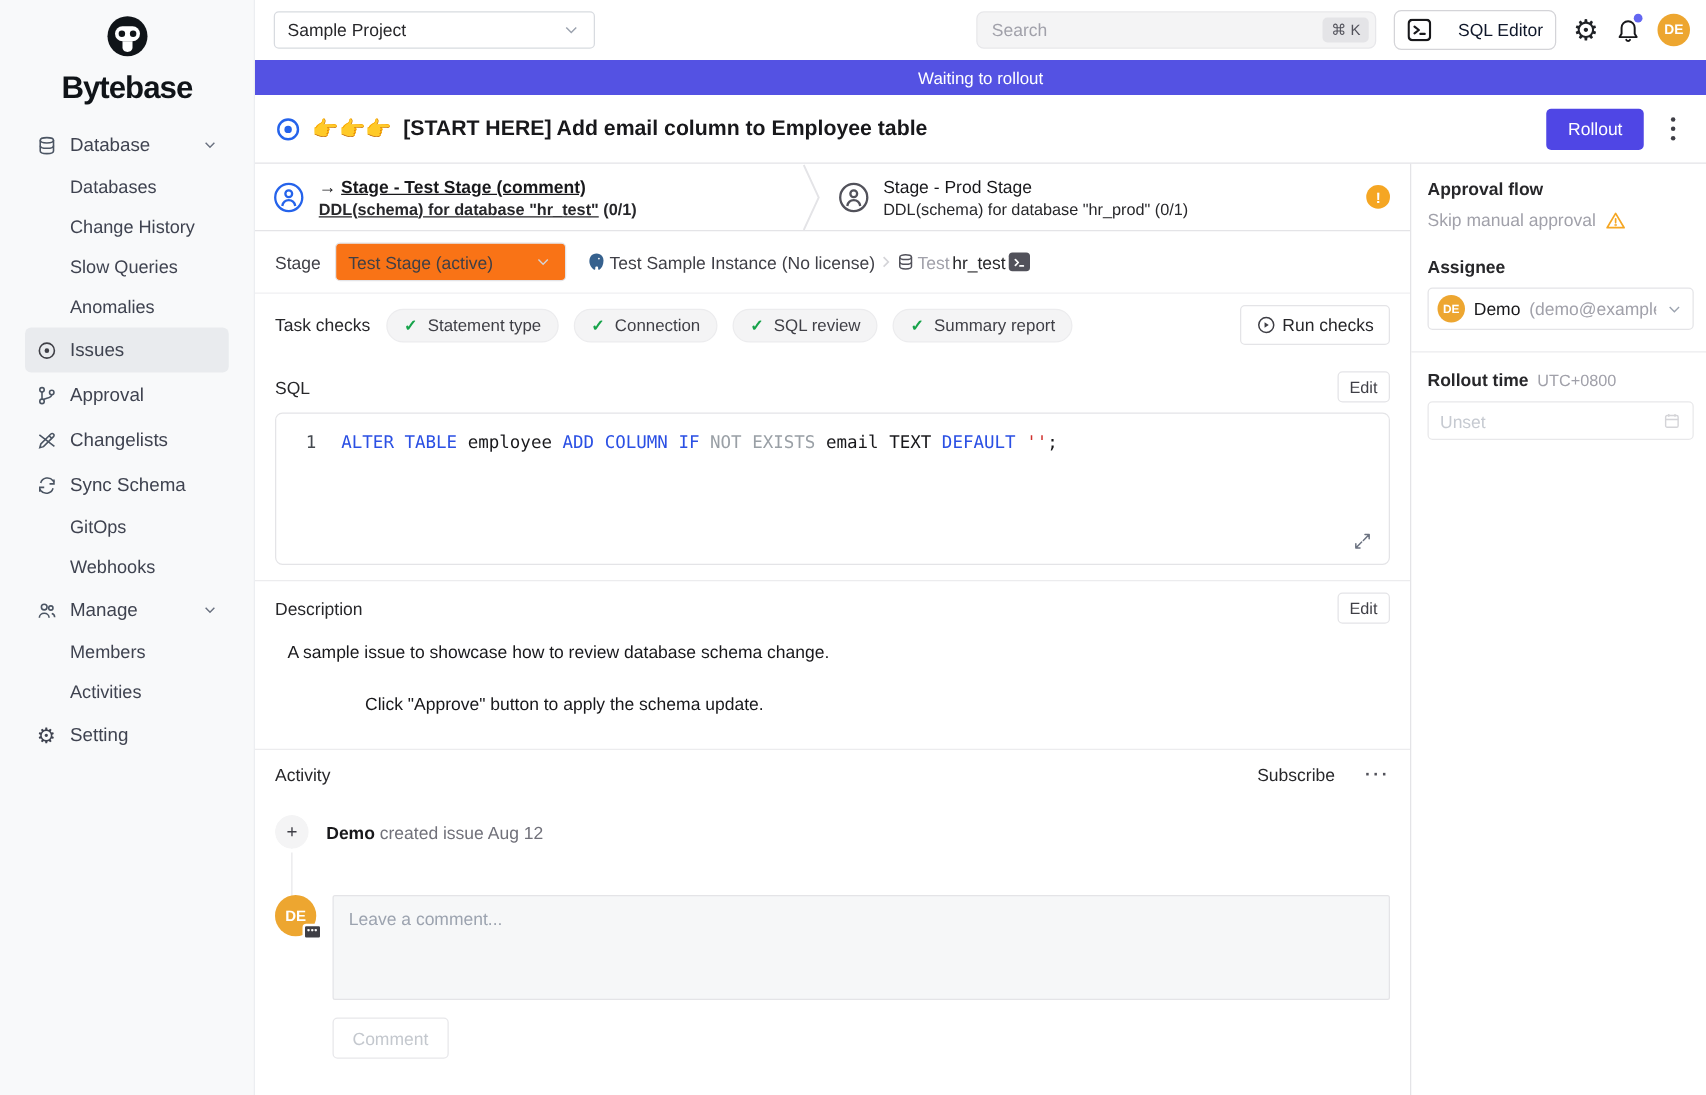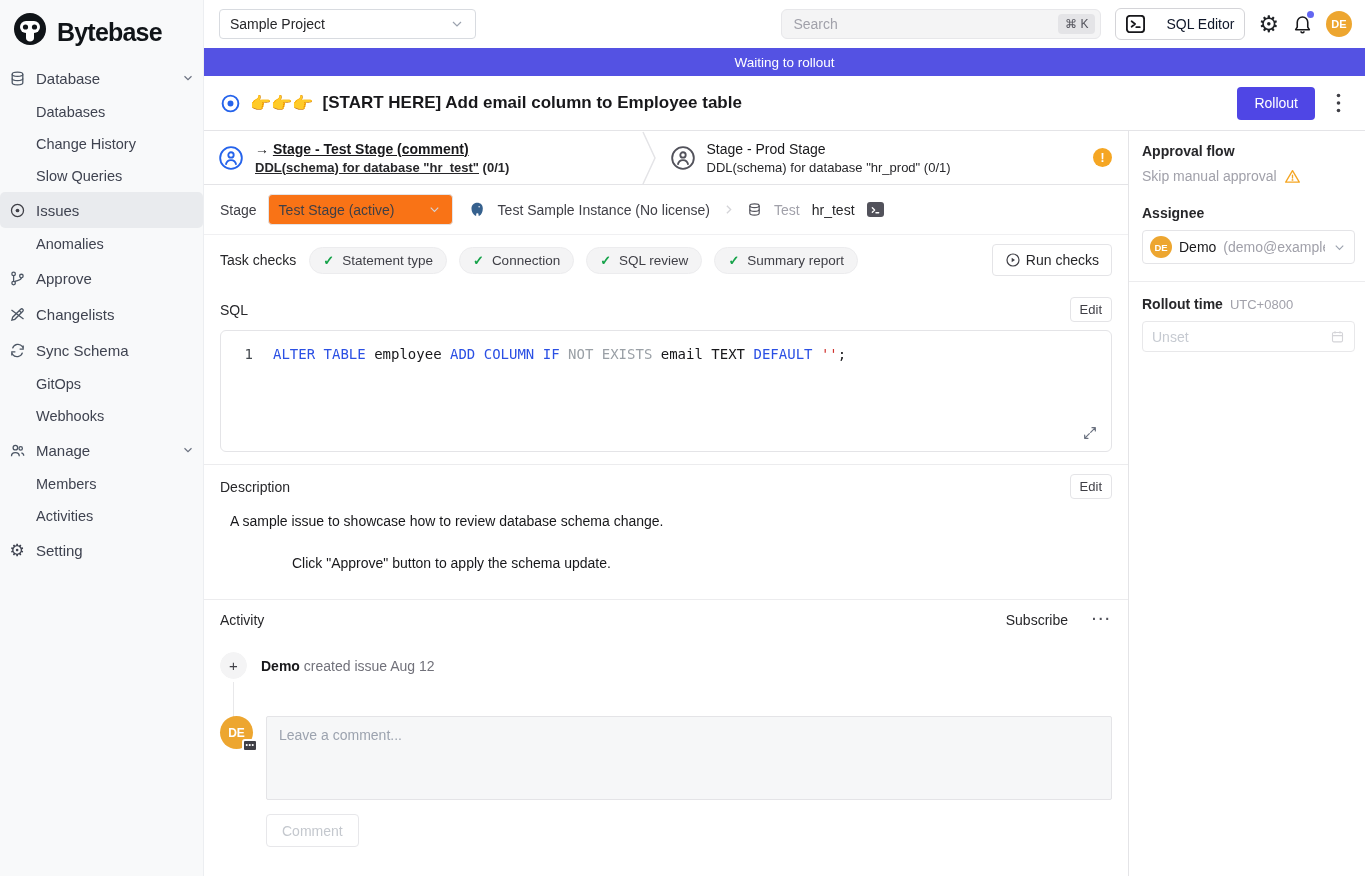--- a/index.html
+++ b/index.html
@@ -2,23 +2,23 @@
 <html><head>
 <meta charset="utf-8">
 <style>
   * { box-sizing: border-box; margin: 0; padding: 0; }
   html,body { width:1365px; height:876px; overflow:hidden; }
   body { font-family:"Liberation Sans", sans-serif; color:#18181b; background:#fff; font-size:14px; }
   .app { display:flex; width:100%; height:100%; }
 
   
   .sidebar { width:204px; flex-shrink:0; background:#f8f9fa; border-right:1px solid #eceef1; display:flex; flex-direction:column; }
-  .logo { display:flex; align-items:flex-end; gap:9px; padding:11px 12px 7px 12px; cursor:pointer; }
+  .logo { display:flex; align-items:center; gap:9px; padding:11px 12px 7px 12px; cursor:pointer;flex-direction:column; }
   .logo-text { font-size:25px; font-weight:800; letter-spacing:-0.8px; color:#101418; }
-  .nav { padding:6px 0; }
+  .nav { padding:6px 20px; }
   .nav-item { display:flex; align-items:center; gap:10px; height:36px; padding:0 8px; border-radius:5px; font-size:15px; color:#3f4350; cursor:pointer; font-weight:500; }
   .nav-item.sub { height:32px; padding-left:36px; font-weight:400; font-size:14.5px; }
   .nav-item.active { background:#e9ebee; }
   .nav-icon { width:18px; display:flex; justify-content:center; align-items:center; color:#4b5563; }
   .nav-chevron { margin-left:auto; color:#6b7280; display:flex; }
   .gear-glyph { font-size:17px; line-height:1; color:#3f4350; }
 
   
   .main-col { flex:1; min-width:0; display:flex; flex-direction:column; }
   .topbar { height:48px; display:flex; align-items:center; padding:0 13px 0 15px; background:#fff; flex-shrink:0; }
@@ -55,21 +55,21 @@
   .stage-t2.active { font-weight:700; }
   .stage-t2 .u { text-decoration:underline; }
   .stage-sep { flex-shrink:0; display:flex; }
   .warn-badge { align-self:center; margin-left:auto; margin-right:16px; flex-shrink:0; width:19px; height:19px; border-radius:50%; background:#f5a623; color:#fff; font-size:12px; font-weight:700; display:flex; align-items:center; justify-content:center; }
 
   
   .stage-row { height:50px; display:flex; align-items:center; padding:0 16px; gap:11px; border-bottom:1px solid #f0f0f2; flex-shrink:0; }
   .stage-label { color:#3f3f46; }
   .stage-select { width:185px; height:31px; border:1px solid #e4e4e7; border-radius:4px; background:#f97316; display:flex; align-items:center; justify-content:space-between; padding:0 10px; color:#3f3f46; cursor:pointer; }
   .stage-select .select-chev { color:#d4d4d8; }
-  .crumb { display:flex; align-items:center; gap:12px; margin-left:5px; color:#3f3f46;justify-content:space-between; }
+  .crumb { display:flex; align-items:center; gap:2px; margin-left:5px; color:#3f3f46;justify-content:space-between; }
   .crumb .env { color:#a1a1aa; }
   .crumb .dbname { color:#27272a; font-weight:500; }
   .term-badge { width:17px; height:15px; background:#52525b; border-radius:3px; display:flex; align-items:center; justify-content:center; cursor:pointer; }
 
   
   .checks-row { display:flex; align-items:center; gap:12px; padding:9px 16px; flex-shrink:0; }
   .checks-label { color:#27272a; margin-right:1px; }
   .pill { height:27px; border-radius:14px; background:#f4f4f5; border:1px solid #ececee; display:flex; align-items:center; gap:8px; padding:0 13px; font-size:13.5px; color:#3f3f46; cursor:pointer; }
   .pill .check { color:#16a34a; font-size:13px; font-weight:700; }
   .run-checks { margin-left:auto; height:32px; border:1px solid #e4e4e7; border-radius:4px; background:#fff; display:flex; align-items:center; gap:5px; padding:0 12px; font-size:14px; color:#27272a; cursor:pointer; font-family:inherit; }
@@ -172,42 +172,42 @@
       </div>
       <div class="nav-item sub">
           <span>Databases</span>
         </div>
       <div class="nav-item sub">
           <span>Change History</span>
         </div>
       <div class="nav-item sub">
           <span>Slow Queries</span>
         </div>
+      <div class="nav-item sub">
+          <span>Anomalies</span>
+        </div>
       <div class="nav-item active">
         <span class="nav-icon">
           <svg width="17" height="17" viewBox="0 0 24 24" fill="none" stroke="#3f3f46" stroke-width="1.8">
               <circle cx="12" cy="12" r="8.5"></circle>
               <circle cx="12" cy="12" r="2.6" fill="#3f3f46" stroke="none"></circle>
             </svg>
         </span>
         <span>Issues</span>
       </div>
-      <div class="nav-item sub">
-          <span>Anomalies</span>
-        </div>
       <div class="nav-item">
         <span class="nav-icon">
           <svg width="17" height="17" viewBox="0 0 24 24" fill="none" stroke="currentColor" stroke-width="1.8">
               <circle cx="6.5" cy="5.5" r="2.5"></circle>
               <circle cx="6.5" cy="18.5" r="2.5"></circle>
               <circle cx="17.5" cy="8.5" r="2.5"></circle>
               <path d="M6.5 8v8M17.5 11c0 4-7 3.5-9.5 5.5"></path>
             </svg>
         </span>
-        <span>Approve</span>
+        <span>Approval</span>
       </div>
       <div class="nav-item">
         <span class="nav-icon">
           <svg width="17" height="17" viewBox="0 0 24 24" fill="none" stroke="currentColor" stroke-width="1.8">
               <path d="M4 20l1.2-4.2L16.5 4.5a2 2 0 012.9 0l.1.1a2 2 0 010 2.9L8.2 18.8 4 20z"></path>
               <path d="M14.5 6.5l3 3M3.5 5.5l17 13"></path>
             </svg>
         </span>
         <span>Changelists</span>
       </div>

